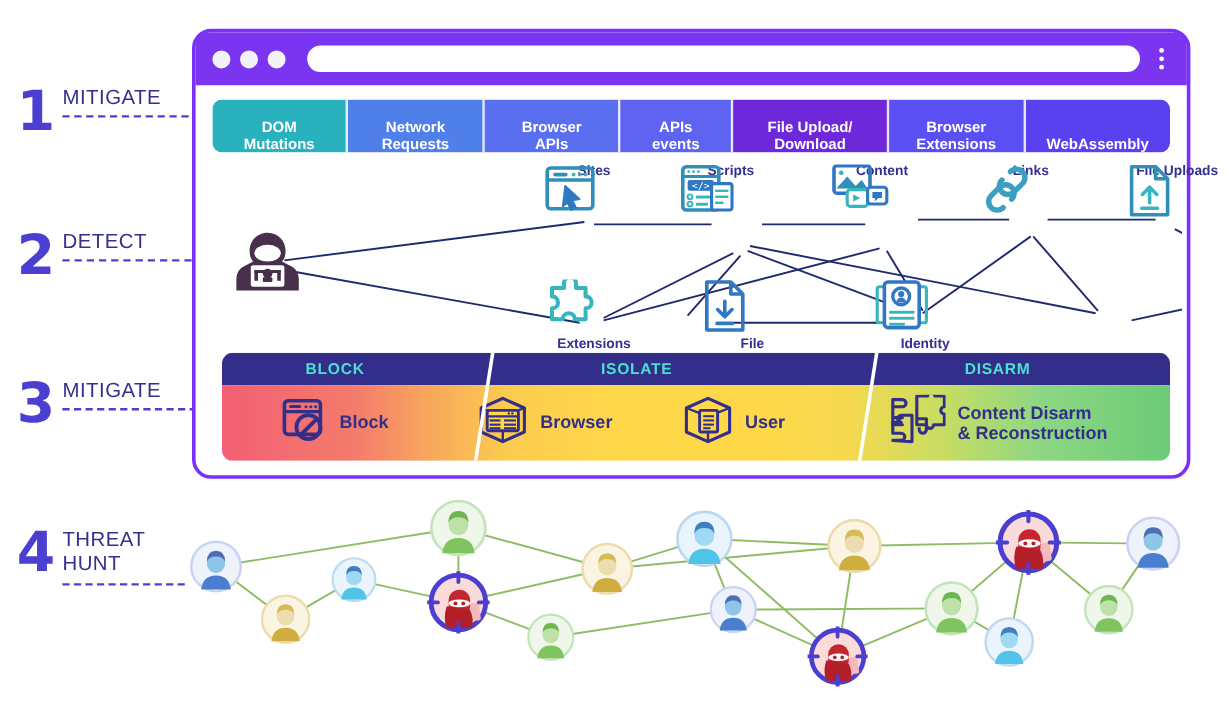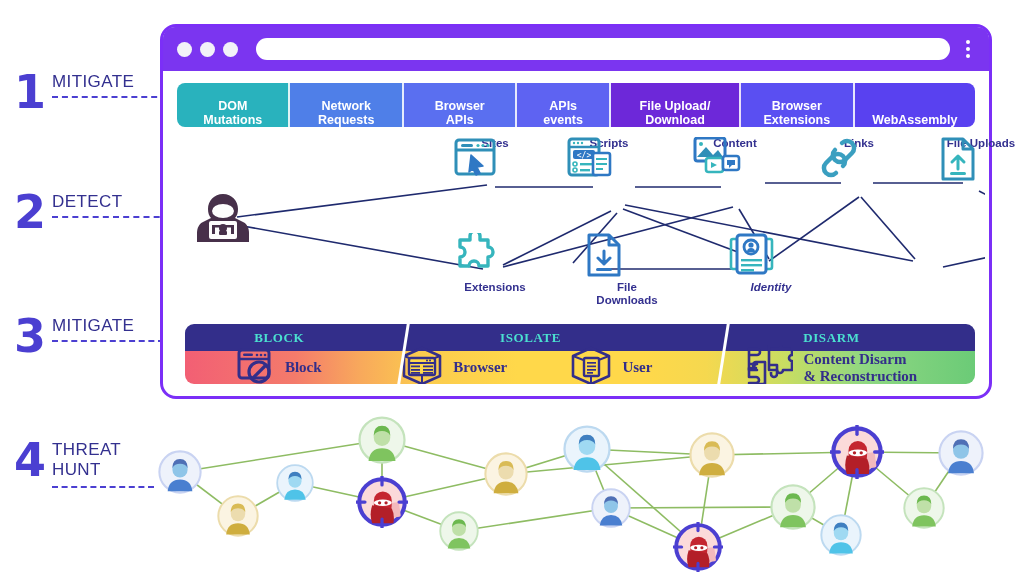--- a/index.html
+++ b/index.html
@@ -70,22 +70,22 @@
   .node { position: absolute; width: 84px; text-align: center; }
   .node .cap {
     font-size: 11.5px; font-weight: 700; color: #33308f; line-height: 13px;
   }
   .node .gfx { height: 46px; display:flex; align-items:center; justify-content:center; }
   .node.below .cap { margin-top: 2px; }
   .node.above .cap { margin-bottom: 2px; }
 
   
   #mitigate {
-    position: absolute; left: 22px; bottom: 12px; right: 14px; height: 60px;
-    border-radius: 9px; overflow: hidden; position: absolute; font-family: Liberation Serif, serif;
+    position: absolute; left: 22px; bottom: 12px; right: 14px; height: 90px;
+    border-radius: 9px; overflow: hidden; position: absolute;
   }
   #mit-head {
     position:absolute; left:0; right:0; top:0; height:27px; background:#332e8a;
     display:flex;
   }
   #mit-head .h {
     display:flex; align-items:center; justify-content:center;
     color:#4be0d0; font-size:13px; font-weight:700; letter-spacing:.6px;
   }
   #mit-body {
@@ -311,21 +311,21 @@
           <svg width="38" height="44" viewBox="0 0 38 44">
             <path d="M4 2 h20 l10 10 v30 h-30 z" fill="none" stroke="#2f78c4" stroke-width="3" stroke-linejoin="round"></path>
             <path d="M24 2 v10 h10" fill="none" stroke="#2f78c4" stroke-width="3" stroke-linejoin="round"></path>
             <path d="M19 18 v13 M13 25 l6 6 l6 -6" fill="none" stroke="#2f78c4" stroke-width="3" stroke-linecap="round" stroke-linejoin="round"></path>
             <rect x="11" y="35" width="16" height="3" rx="1.5" fill="#2f78c4"></rect>
           </svg>
         </div>
         <div class="cap">File Downloads</div>
       </div>
 
-      <div class="node below" style="left:556px; top:98px;font-style:italic;">
+      <div class="node below" style="left:556px; top:98px;">
         <div class="gfx">
           <svg width="46" height="42" viewBox="0 0 46 42">
             <rect x="2" y="6" width="9" height="30" rx="2" fill="none" stroke="#36b5bd" stroke-width="2.6"></rect>
             <rect x="34" y="6" width="9" height="30" rx="2" fill="none" stroke="#36b5bd" stroke-width="2.6"></rect>
             <rect x="8" y="2" width="29" height="38" rx="3" fill="#fff" stroke="#2f78c4" stroke-width="3"></rect>
             <circle cx="22" cy="14" r="7" fill="none" stroke="#2f78c4" stroke-width="2.8"></circle>
             <circle cx="22" cy="12" r="2.6" fill="#2f78c4"></circle>
             <path d="M18 19 a4 4 0 0 1 8 0" fill="#2f78c4"></path>
             <g fill="#36b5bd">
                 <rect x="12" y="26" width="21" height="2.4"></rect>

